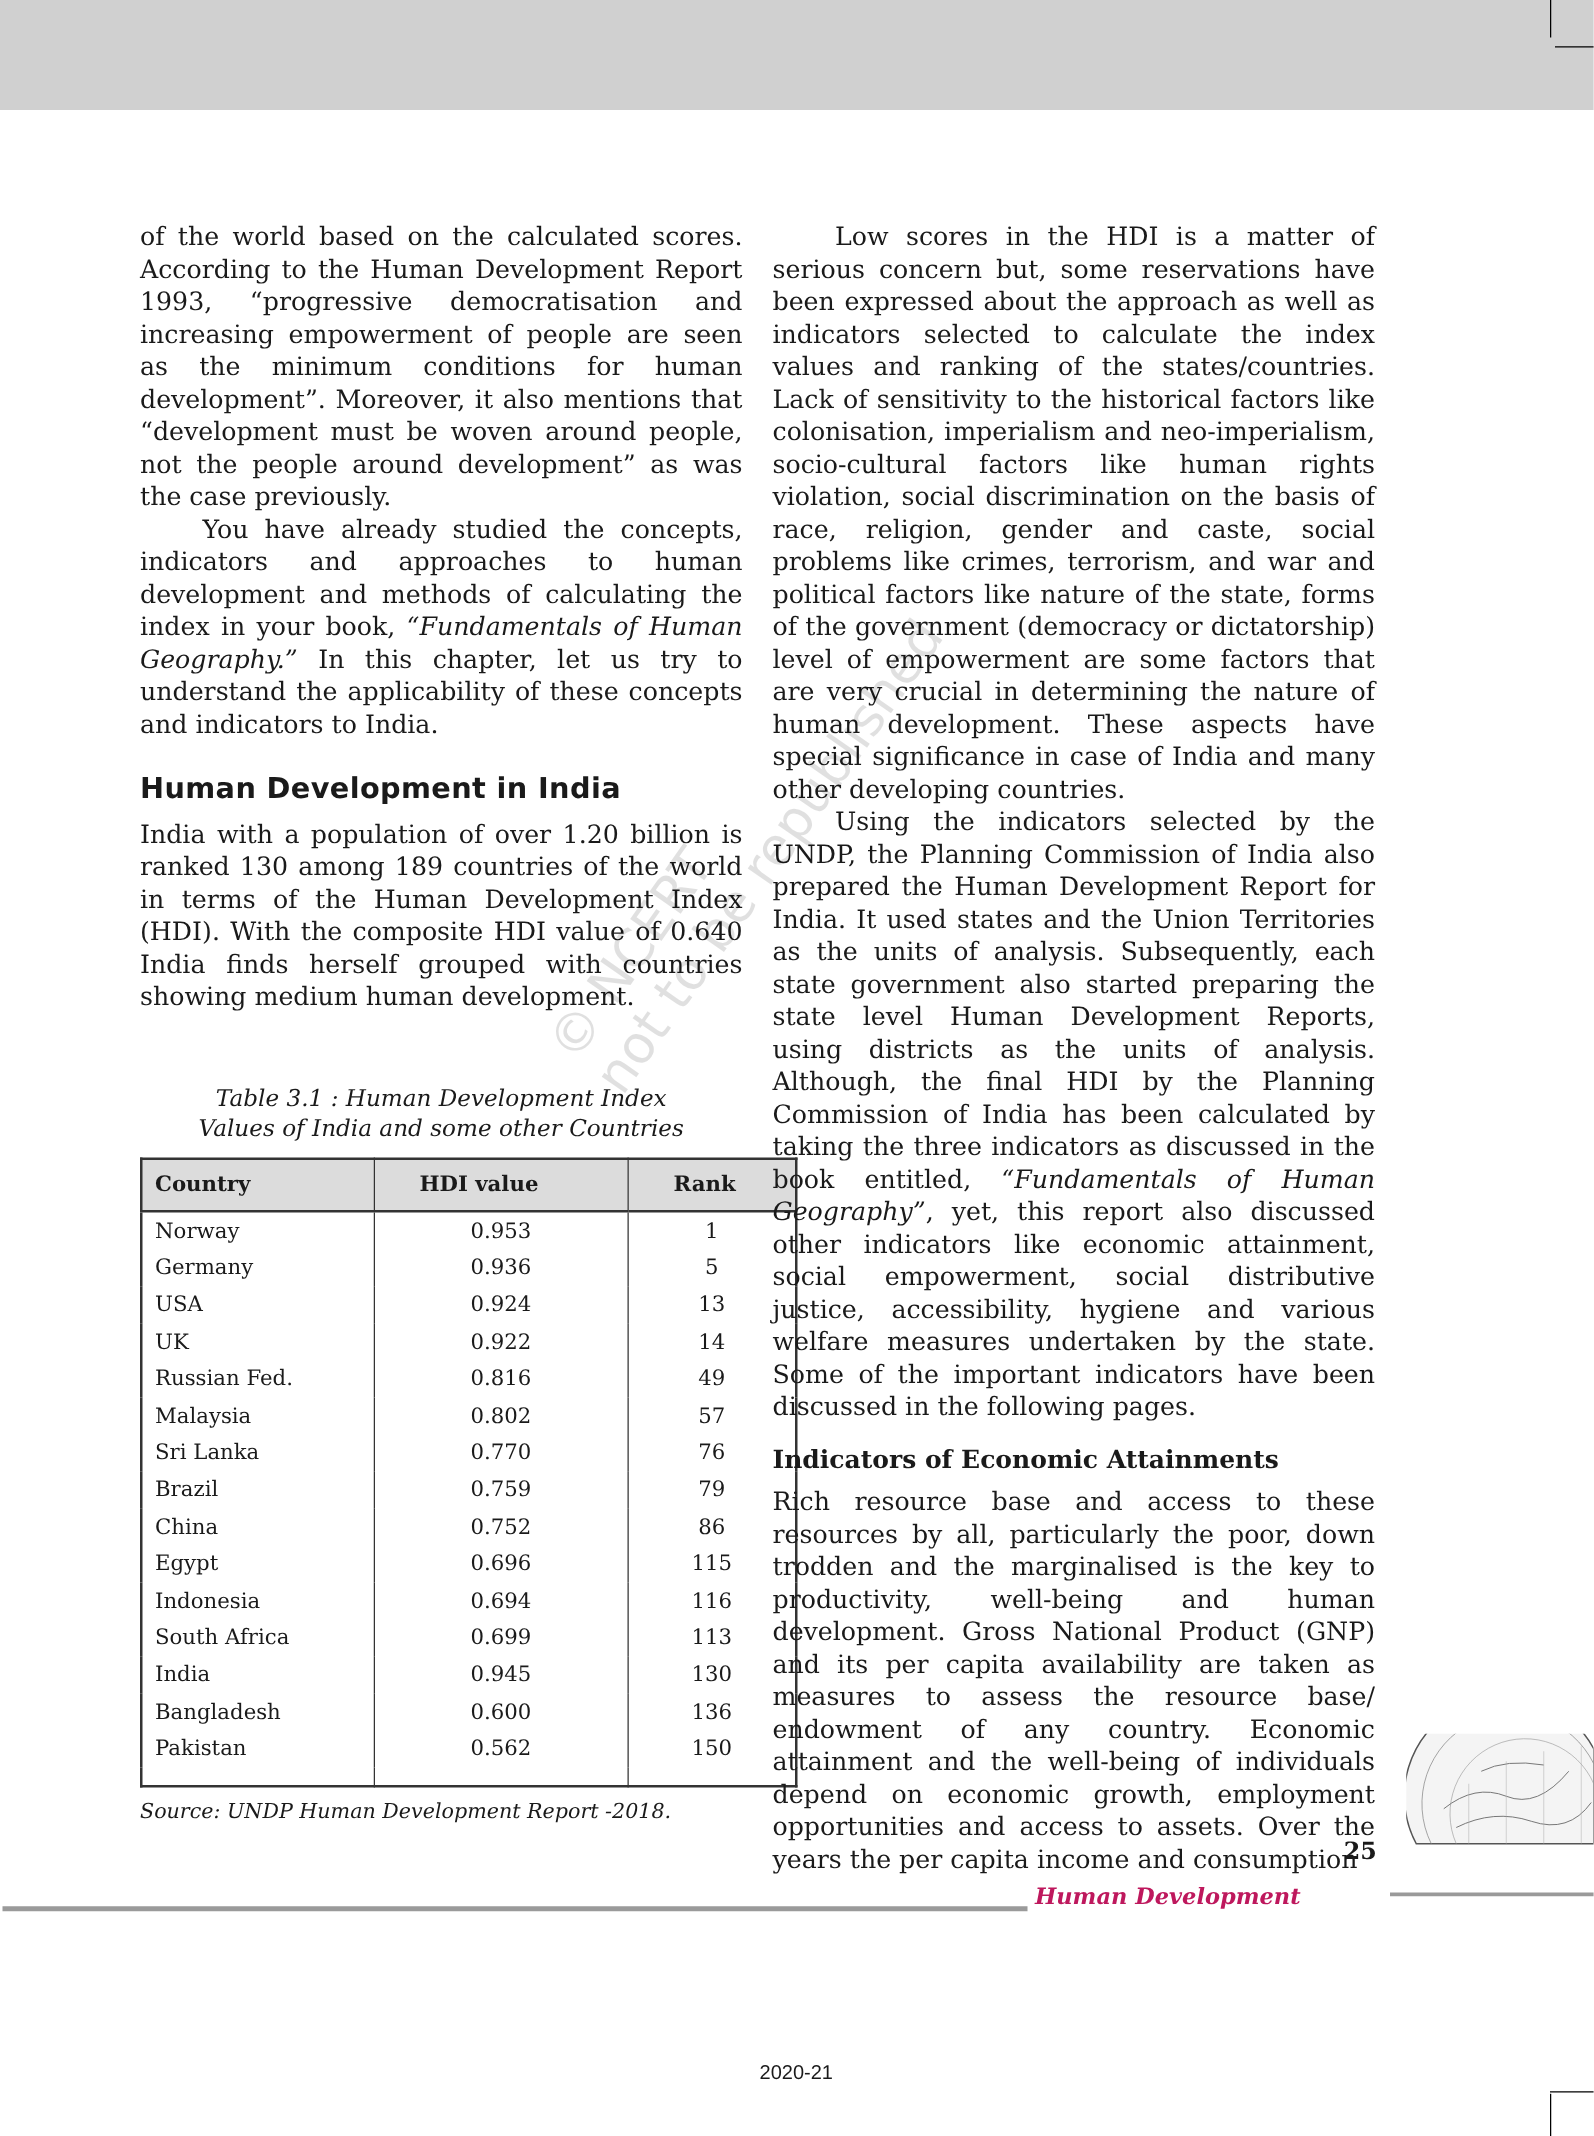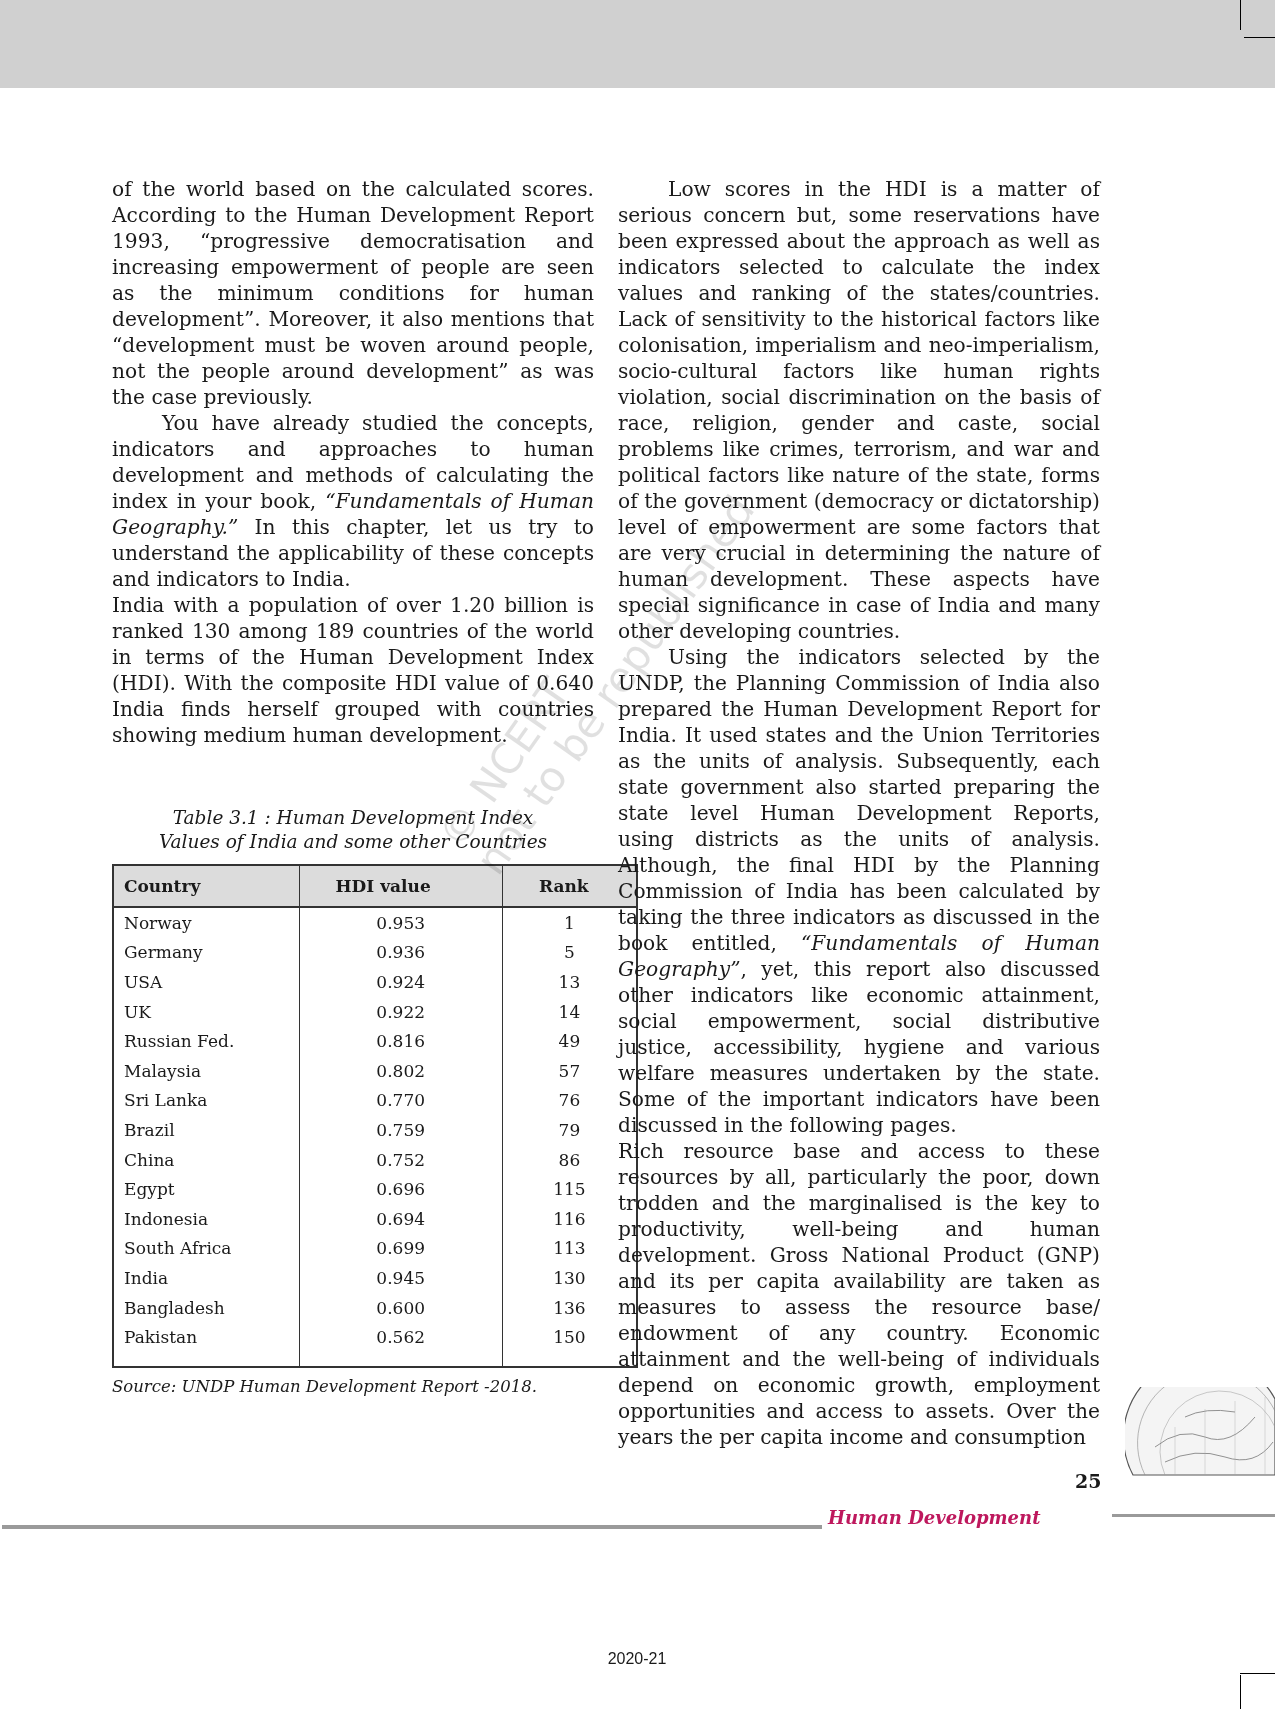--- a/index.html
+++ b/index.html
@@ -68,20 +68,21 @@
 
 <div class="topband"></div>
 <div class="crop-tr-v"></div>
 <div class="crop-tr-h"></div>
 <div class="crop-br-h"></div>
 <div class="crop-br-v"></div>
 
 <div class="col col-left">
   <p>of the world based on the calculated scores. According to the Human Development Report 1993, “progressive democratisation and increasing empowerment of people are seen as the minimum conditions for human development”. Moreover, it also mentions that “development must be woven around people, not the people around development” as was the case previously.</p>
   <p class="indent"><span>You have already studied the concepts, indicators and approaches to human development and methods of calculating the index in your book, </span><span class="it">“Fundamentals of Human Geography.”</span><span> In this chapter, let us try to understand the applicability of these concepts and indicators to India.</span></p>
+  <p class="h-sans">Human Development in India</p>
   <p>India with a population of over 1.20 billion is ranked 130 among 189 countries of the world in terms of the Human Development Index (HDI). With the composite HDI value of 0.640 India finds herself grouped with countries showing medium human development.</p>
 
   <p class="table-caption">
     <span>Table 3.1 : Human Development Index</span><br>
     <span>Values of India and some other Countries</span>
   </p>
   <table class="hdi">
     <thead>
       <tr>
         <th>Country</th>
@@ -171,20 +172,21 @@
           <td></td>
         </tr>
       </tbody>
   </table>
   <p class="source">Source: UNDP Human Development Report -2018.</p>
 </div>
 
 <div class="col col-right">
   <p class="indent">Low scores in the HDI is a matter of serious concern but, some reservations have been expressed about the approach as well as indicators selected to calculate the index values and ranking of the states/countries. Lack of sensitivity to the historical factors like colonisation, imperialism and neo-imperialism, socio-cultural factors like human rights violation, social discrimination on the basis of race, religion, gender and caste, social problems like crimes, terrorism, and war and political factors like nature of the state, forms of the government (democracy or dictatorship) level of empowerment are some factors that are very crucial in determining the nature of human development. These aspects have special significance in case of India and many other developing countries.</p>
   <p class="indent"><span>Using the indicators selected by the UNDP, the Planning Commission of India also prepared the Human Development Report for India. It used states and the Union Territories as the units of analysis. Subsequently, each state government also started preparing the state level Human Development Reports, using districts as the units of analysis. Although, the final HDI by the Planning Commission of India has been calculated by taking the three indicators as discussed in the book entitled, </span><span class="it">“Fundamentals of Human Geography”</span><span>, yet, this report also discussed other indicators like economic attainment, social empowerment, social distributive justice, accessibility, hygiene and various welfare measures undertaken by the state. Some of the important indicators have been discussed in the following pages.</span></p>
+  <p class="h-serif">Indicators of Economic Attainments</p>
   <p>Rich resource base and access to these resources by all, particularly the poor, down trodden and the marginalised is the key to productivity, well-being and human development. Gross National Product (GNP) and its per capita availability are taken as measures to assess the resource base/ endowment of any country. Economic attainment and the well-being of individuals depend on economic growth, employment opportunities and access to assets. Over the years the per capita income and consumption</p>
 </div>
 
 <div class="watermark">
   <div>© NCERT</div>
   <div>not to be republished</div>
 </div>
 
 <svg class="globe" viewBox="0 0 150 90">
   <path d="M8 88 A80 80 0 0 1 150 12 L150 88 Z" fill="#f4f4f4" stroke="#555" stroke-width="1.2"></path>

